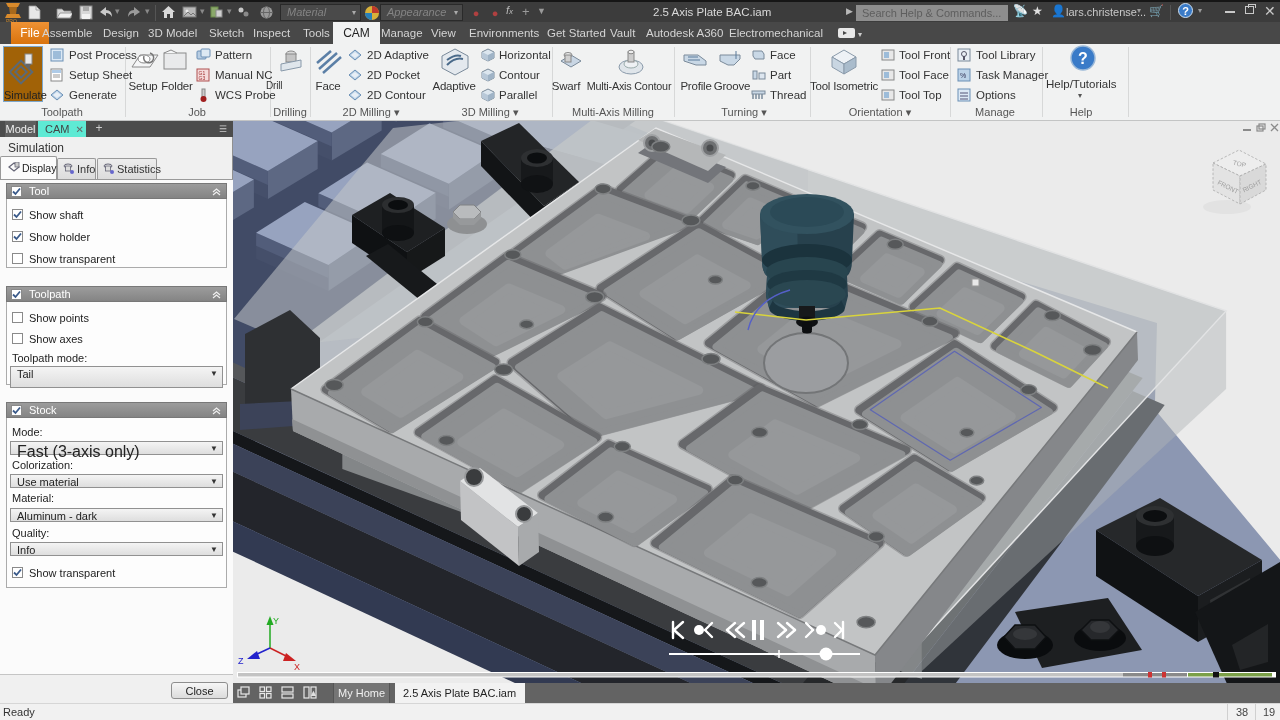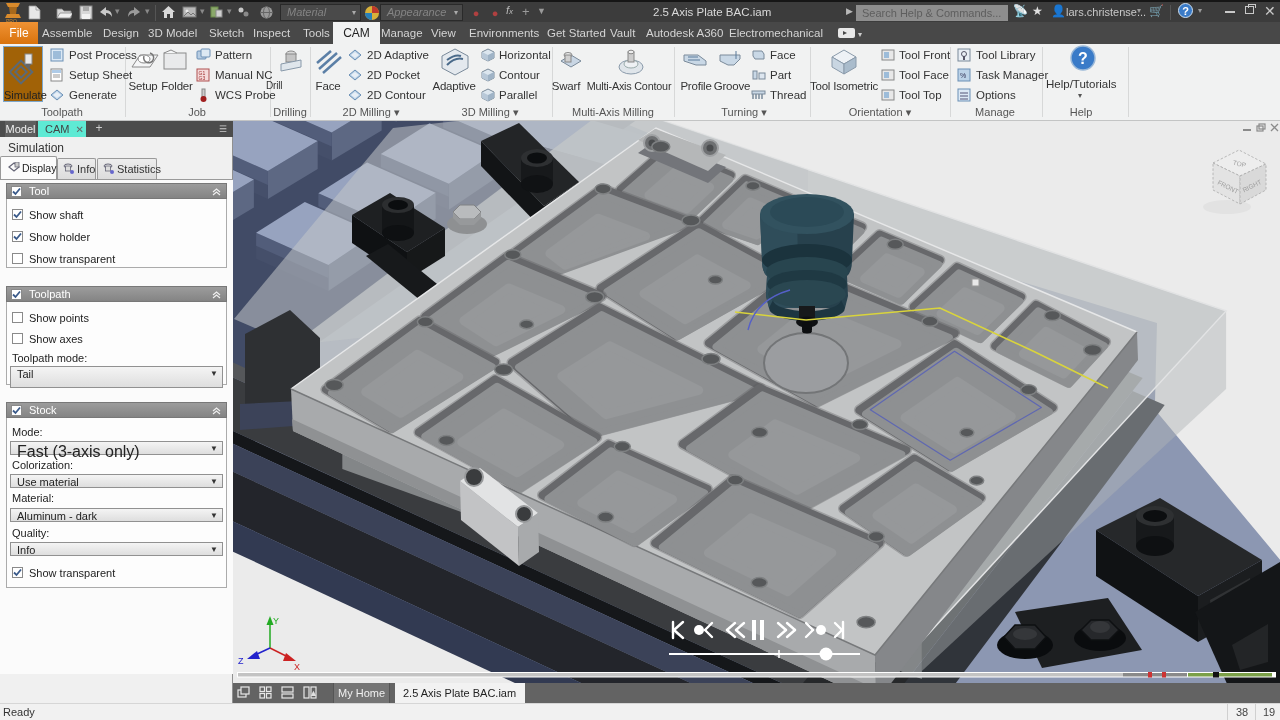--- a/index.html
+++ b/index.html
@@ -79,21 +79,21 @@
 <div class="abs" style="left:1149px;top:2px;color:#d0d0d0;font-size:12px">🛒</div>
 <div class="abs" style="left:1170px;top:3px;width:1px;height:15px;background:#555"></div>
 <div class="abs" style="left:1178px;top:1px;width:15px;height:15px;background:#3a7bc8;border:1px solid #cfe0f0;border-radius:50%;color:#fff;font-size:11px;font-weight:bold;text-align:center;line-height:14px">?</div>
 <div class="abs" style="left:1198px;top:4px;color:#9a9a9a;font-size:8px">▾</div>
 <div class="abs" style="left:1225px;top:9px;width:10px;height:2px;background:#c9c9c9"></div>
 <div class="abs" style="left:1245px;top:4px;width:9px;height:8px;border:1.5px solid #c9c9c9"></div>
 <div class="abs" style="left:1248px;top:2px;width:8px;height:4px;border:1.5px solid #c9c9c9;border-bottom:none"></div>
 <div class="abs" style="left:1264px;top:1px;color:#c9c9c9;font-size:14px">✕</div>
 </div>
 <div class="abs" style="left:0;top:22px;width:1280px;height:22px;background:#484848">
-<div class="abs" style="left:0;top:0;width:38px;height:22px;background:linear-gradient(#ef9234,#d9730d);color:#fff;font-size:12px;text-align:center;line-height:22px">File</div>
+<div class="abs" style="left:11px;top:0;width:38px;height:22px;background:linear-gradient(#ef9234,#d9730d);color:#fff;font-size:12px;text-align:center;line-height:22px">File</div>
 <div class="abs" style="left:42px;top:4.5px;color:#d4d4d4;font-size:11.5px">Assemble</div>
 <div class="abs" style="left:103px;top:4.5px;color:#d4d4d4;font-size:11.5px">Design</div>
 <div class="abs" style="left:148px;top:4.5px;color:#d4d4d4;font-size:11.5px">3D Model</div>
 <div class="abs" style="left:209px;top:4.5px;color:#d4d4d4;font-size:11.5px">Sketch</div>
 <div class="abs" style="left:253px;top:4.5px;color:#d4d4d4;font-size:11.5px">Inspect</div>
 <div class="abs" style="left:303px;top:4.5px;color:#d4d4d4;font-size:11.5px">Tools</div>
 <div class="abs" style="left:333px;top:0;width:47px;height:22px;background:#f1f2f2;color:#222;font-size:12px;text-align:center;line-height:22px">CAM</div>
 <div class="abs" style="left:381px;top:4.5px;color:#d4d4d4;font-size:11.5px">Manage</div>
 <div class="abs" style="left:431px;top:4.5px;color:#d4d4d4;font-size:11.5px">View</div>
 <div class="abs" style="left:469px;top:4.5px;color:#d4d4d4;font-size:11.5px">Environments</div>
@@ -725,20 +725,23 @@
 <div class="abs" style="left:12px;top:406px;font-size:11px;color:#222">Quality:</div>
 <div class="abs" style="left:10px;top:421px;width:213px;height:14px;background:linear-gradient(#f4f4f4,#dedede);border:1px solid #919191">
 <span style="position:absolute;left:6px;top:1px;font-size:11px;color:#222">Info</span>
 <span style="position:absolute;right:4px;top:2px;font-size:8px;color:#333">▼</span>
     </div>
 <svg class="abs" style="left:12px;top:446px" width="11" height="11">
       <rect x="0.5" y="0.5" width="10" height="10" fill="#fff" stroke="#8a8a8a"></rect>
       <path d="M2,5.5 L4.5,8 L9,2.5" stroke="#3a5a8a" stroke-width="1.8" fill="none"></path>
     </svg>
 <div class="abs" style="left:29px;top:446px;font-size:11px;color:#222">Show transparent</div>
+<div class="abs" style="left:0;top:553px;width:233px;height:31px;background:#f0f0f0;border-top:1px solid #c5c5c5">
+<div class="abs" style="left:171px;top:7px;width:57px;height:17px;background:linear-gradient(#f6f6f6,#dcdcdc);border:1px solid #8e8e8e;border-radius:3px;font-size:11px;color:#222;text-align:center;line-height:16px">Close</div>
+</div>
 </div>
 <div class="abs" style="left:233px;top:683px;width:1047px;height:20px;background:#636363">
 <svg class="abs" style="left:4px;top:3px" width="90" height="14">
       <g fill="none" stroke="#e8e8e8" stroke-width="1.2">
         <rect x="1" y="4" width="8" height="7"></rect>
         <rect x="4" y="1" width="8" height="7" fill="#636363"></rect>
         <rect x="23" y="1" width="4.5" height="4.5"></rect>
         <rect x="29.5" y="1" width="4.5" height="4.5"></rect>
         <rect x="23" y="7.5" width="4.5" height="4.5"></rect>
         <rect x="29.5" y="7.5" width="4.5" height="4.5"></rect>

